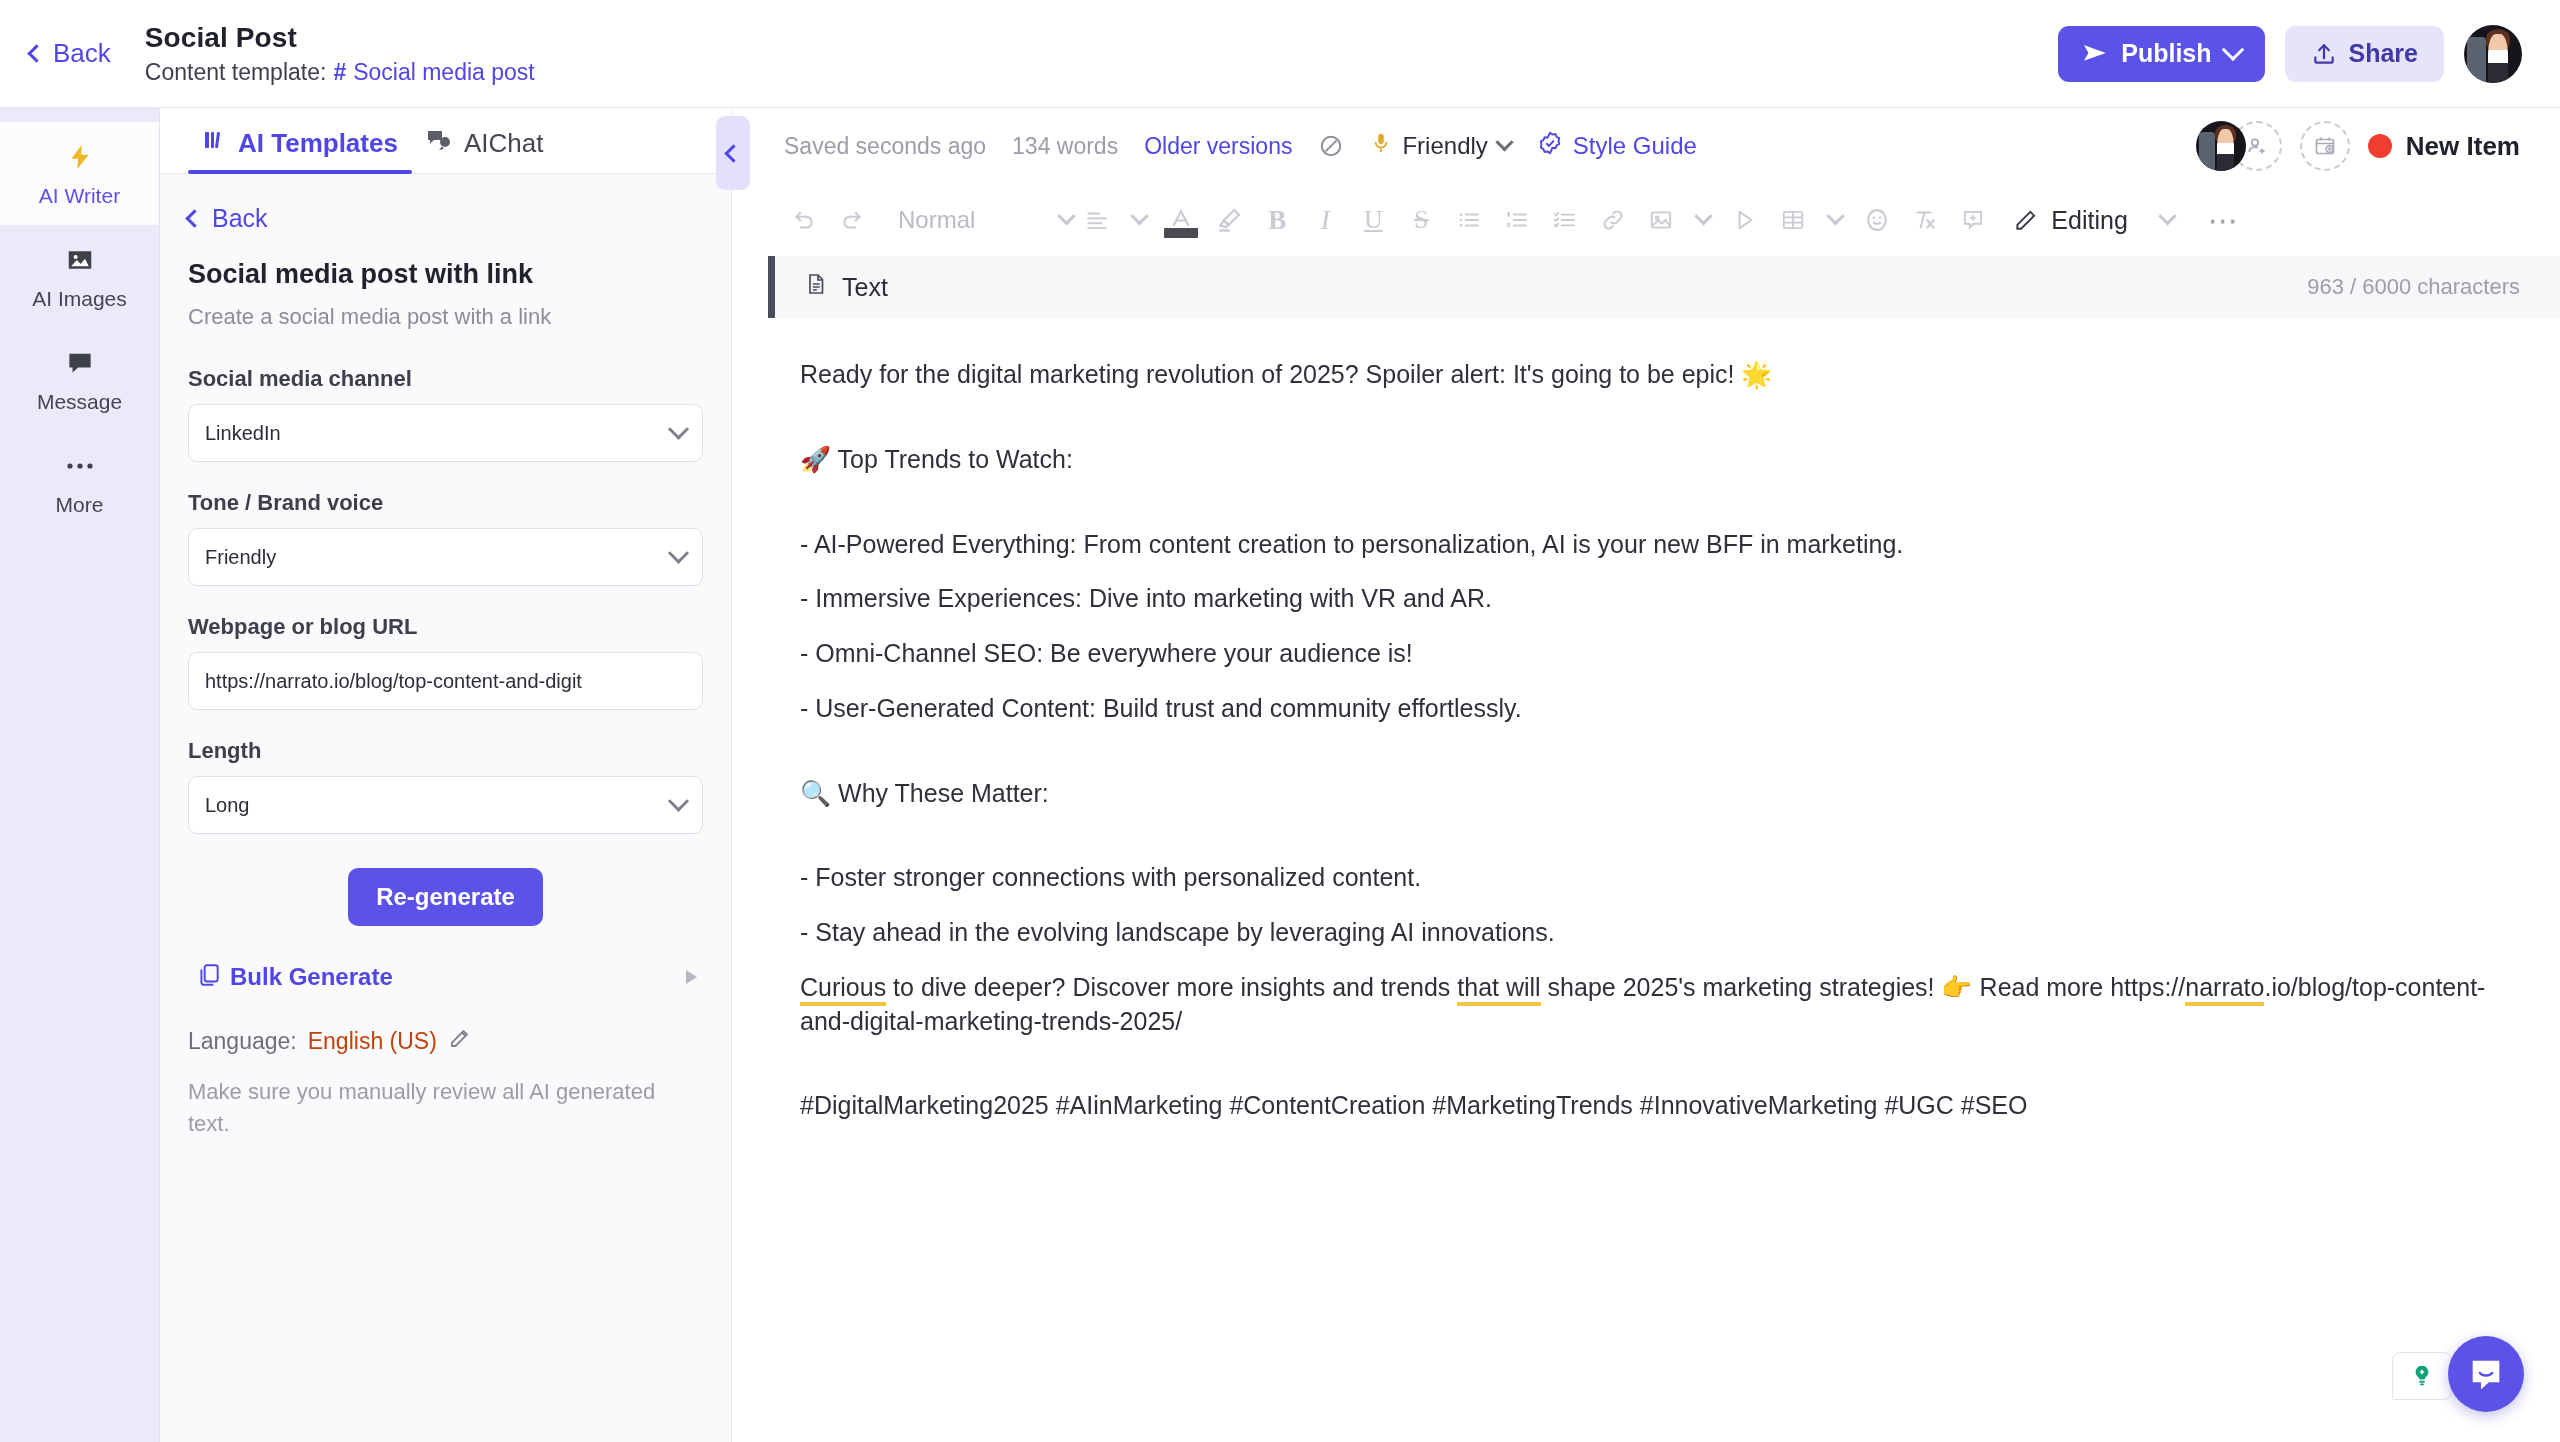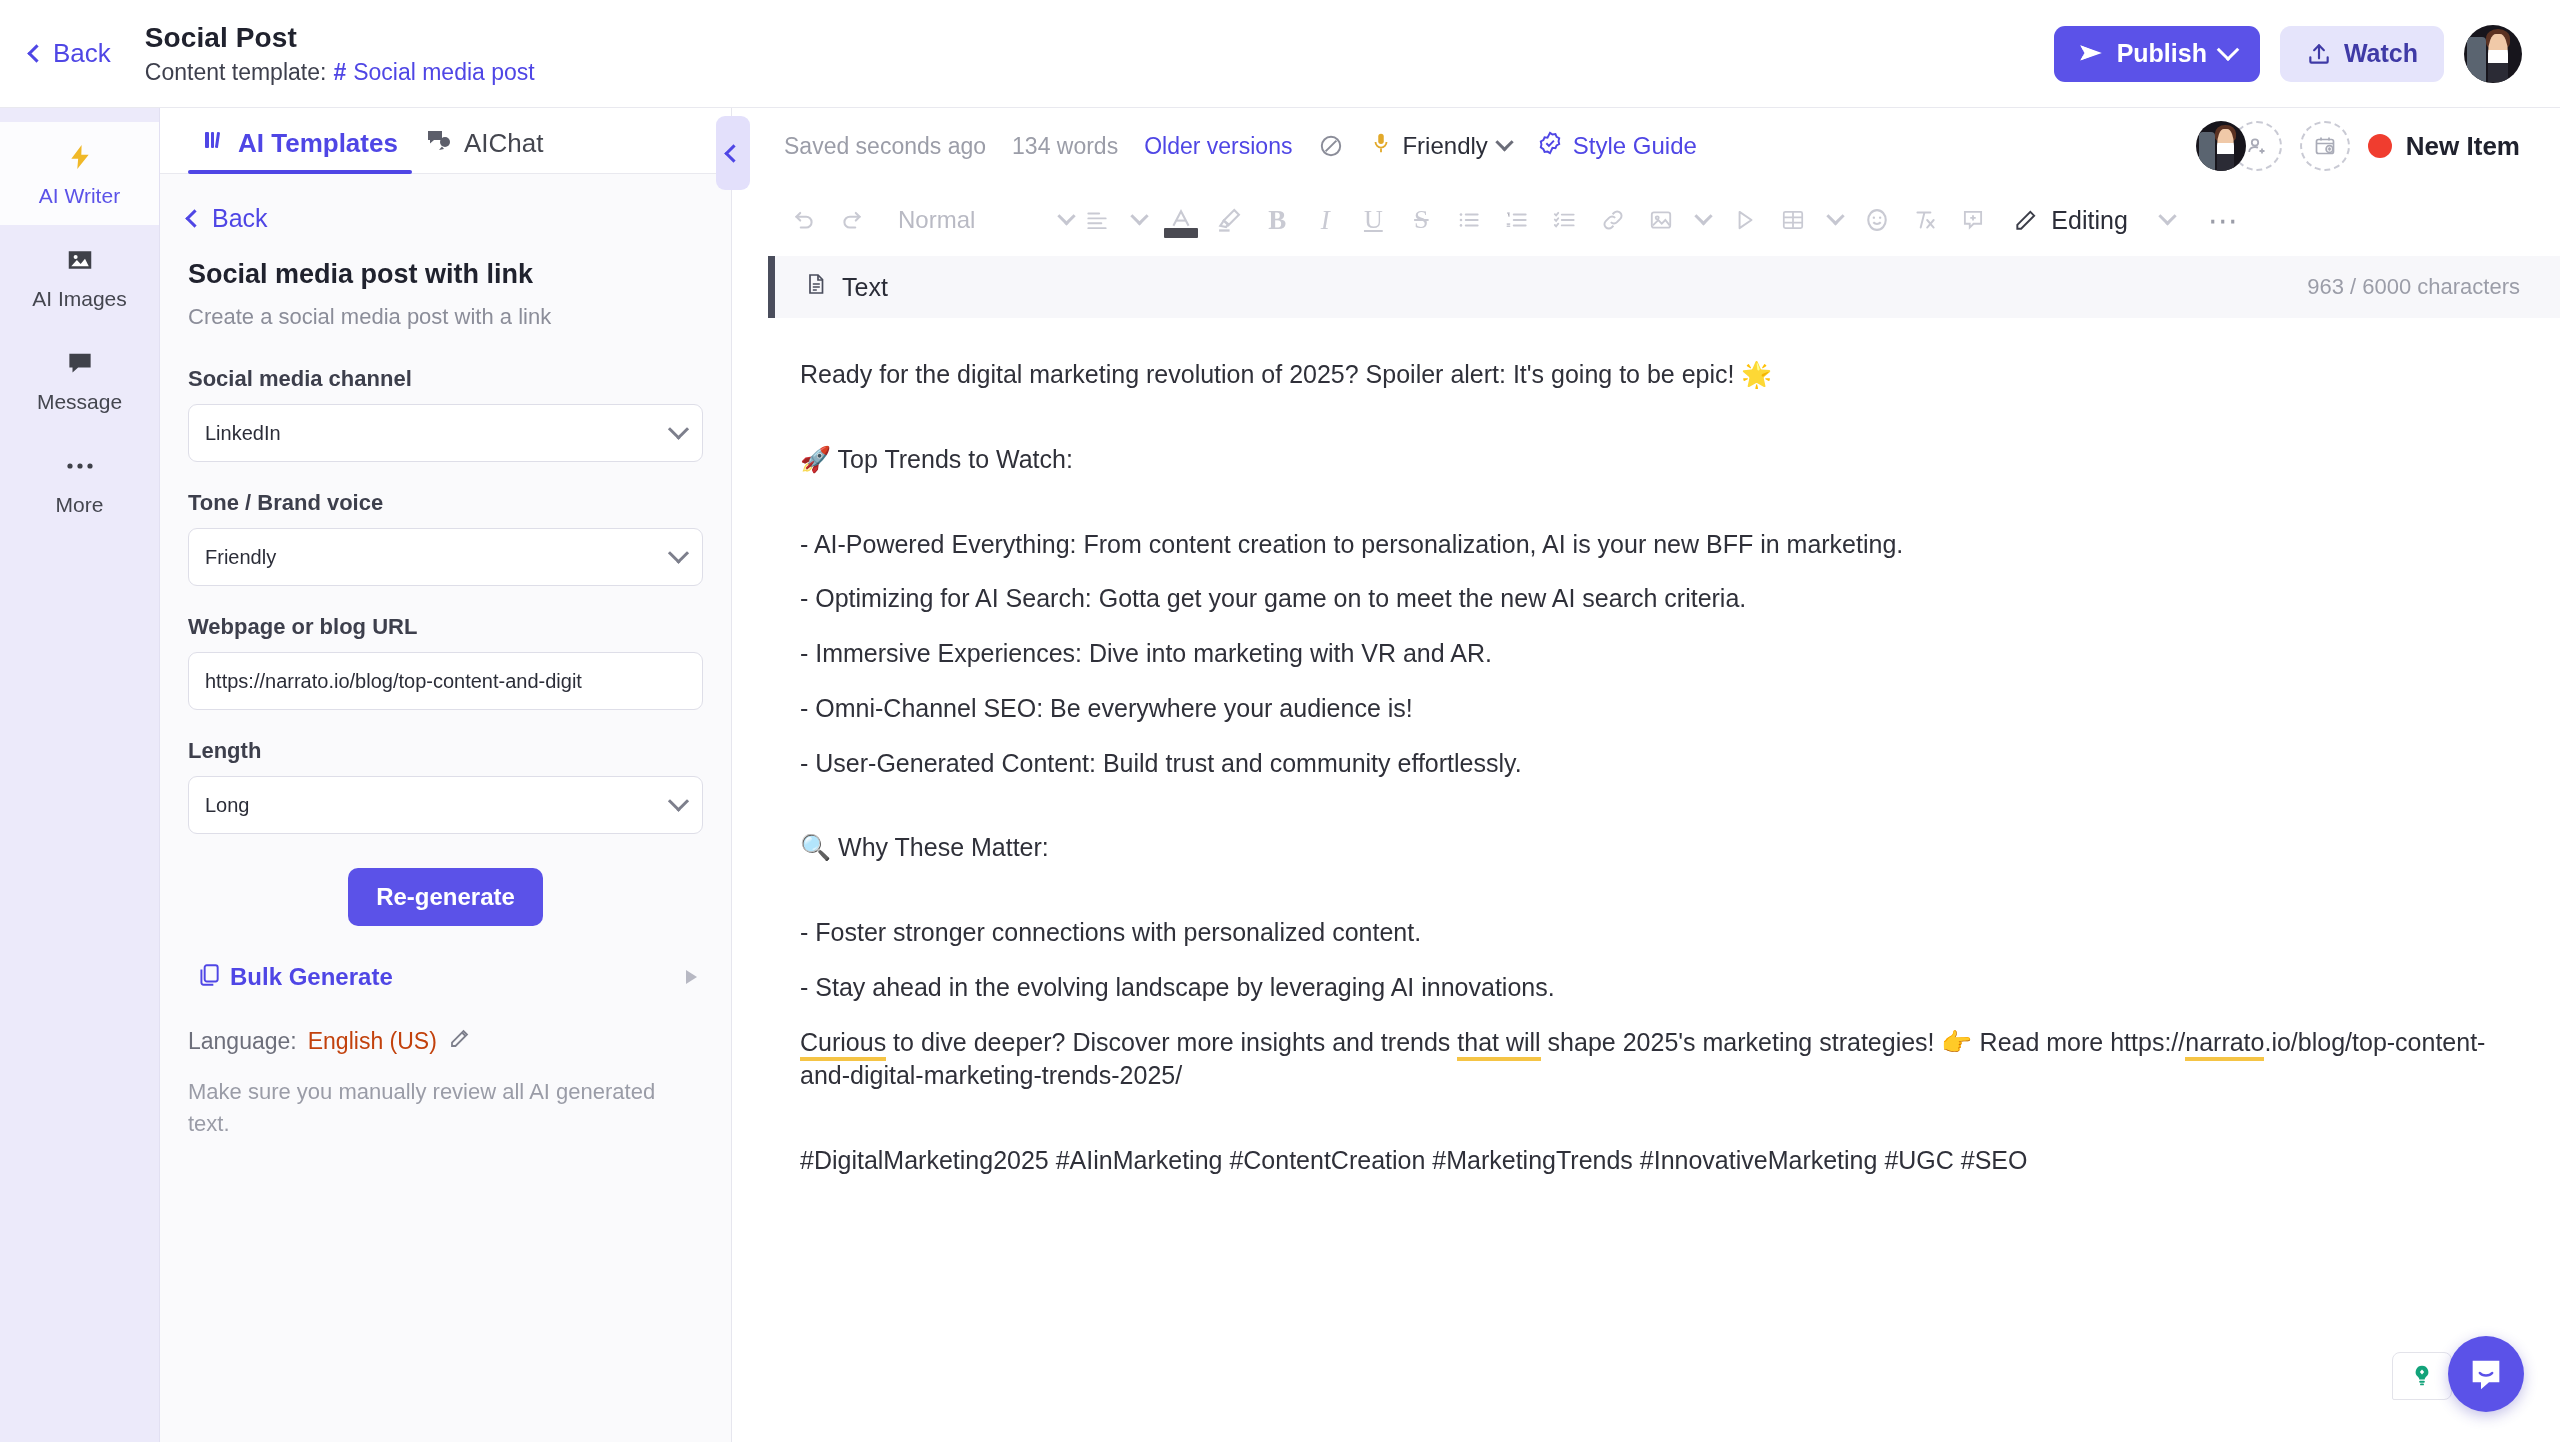--- a/index.html
+++ b/index.html
@@ -205,21 +205,21 @@
           </svg>
         <span>Publish</span>
         <span class="caret-w"></span>
       </div>
       <div class="btn-share">
         <svg width="26" height="26" viewBox="0 0 24 24" fill="none" stroke="#3f3aa6" stroke-width="2" stroke-linecap="round" stroke-linejoin="round">
           <path d="M4 15v4a1 1 0 001 1h14a1 1 0 001-1v-4"></path>
             <path d="M12 16V4"></path>
             <path d="M7.5 8.5L12 4l4.5 4.5"></path>
         </svg>
-        <span>Watch</span>
+        <span>Share</span>
       </div>
       <div class="avatar">
           <span class="av-hair"></span>
         </div>
     </div>
   </div>
 
   <div class="body">
 
     <div class="rail">
@@ -555,21 +555,20 @@
           </span>
           <span>Text</span>
         </div>
         <div class="char-count">963 / 6000 characters</div>
       </div>
 
       <div class="doc">
         <p>Ready for the digital marketing revolution of 2025? Spoiler alert: It's going to be epic! 🌟</p>
         <p>🚀 Top Trends to Watch:</p>
         <p class="tight">- AI-Powered Everything: From content creation to personalization, AI is your new BFF in marketing.</p>
-        <p class="tight">- Optimizing for AI Search: Gotta get your game on to meet the new AI search criteria.</p>
         <p class="tight">- Immersive Experiences: Dive into marketing with VR and AR.</p>
         <p class="tight">- Omni-Channel SEO: Be everywhere your audience is!</p>
         <p>- User-Generated Content: Build trust and community effortlessly.</p>
         <p>🔍 Why These Matter:</p>
         <p class="tight">- Foster stronger connections with personalized content.</p>
         <p class="tight">- Stay ahead in the evolving landscape by leveraging AI innovations.</p>
         <p>
           <span class="u-sq">Curious</span><span> to dive deeper? Discover more insights and trends </span><span class="u-sq">that will</span><span> shape 2025's marketing strategies! 👉 Read more </span><span>https://</span><span class="u-sq">narrato</span><span>.io/blog/top-content-and-digital-marketing-trends-2025/</span>
         </p>
         <p>#DigitalMarketing2025 #AIinMarketing #ContentCreation #MarketingTrends #InnovativeMarketing #UGC #SEO</p>

